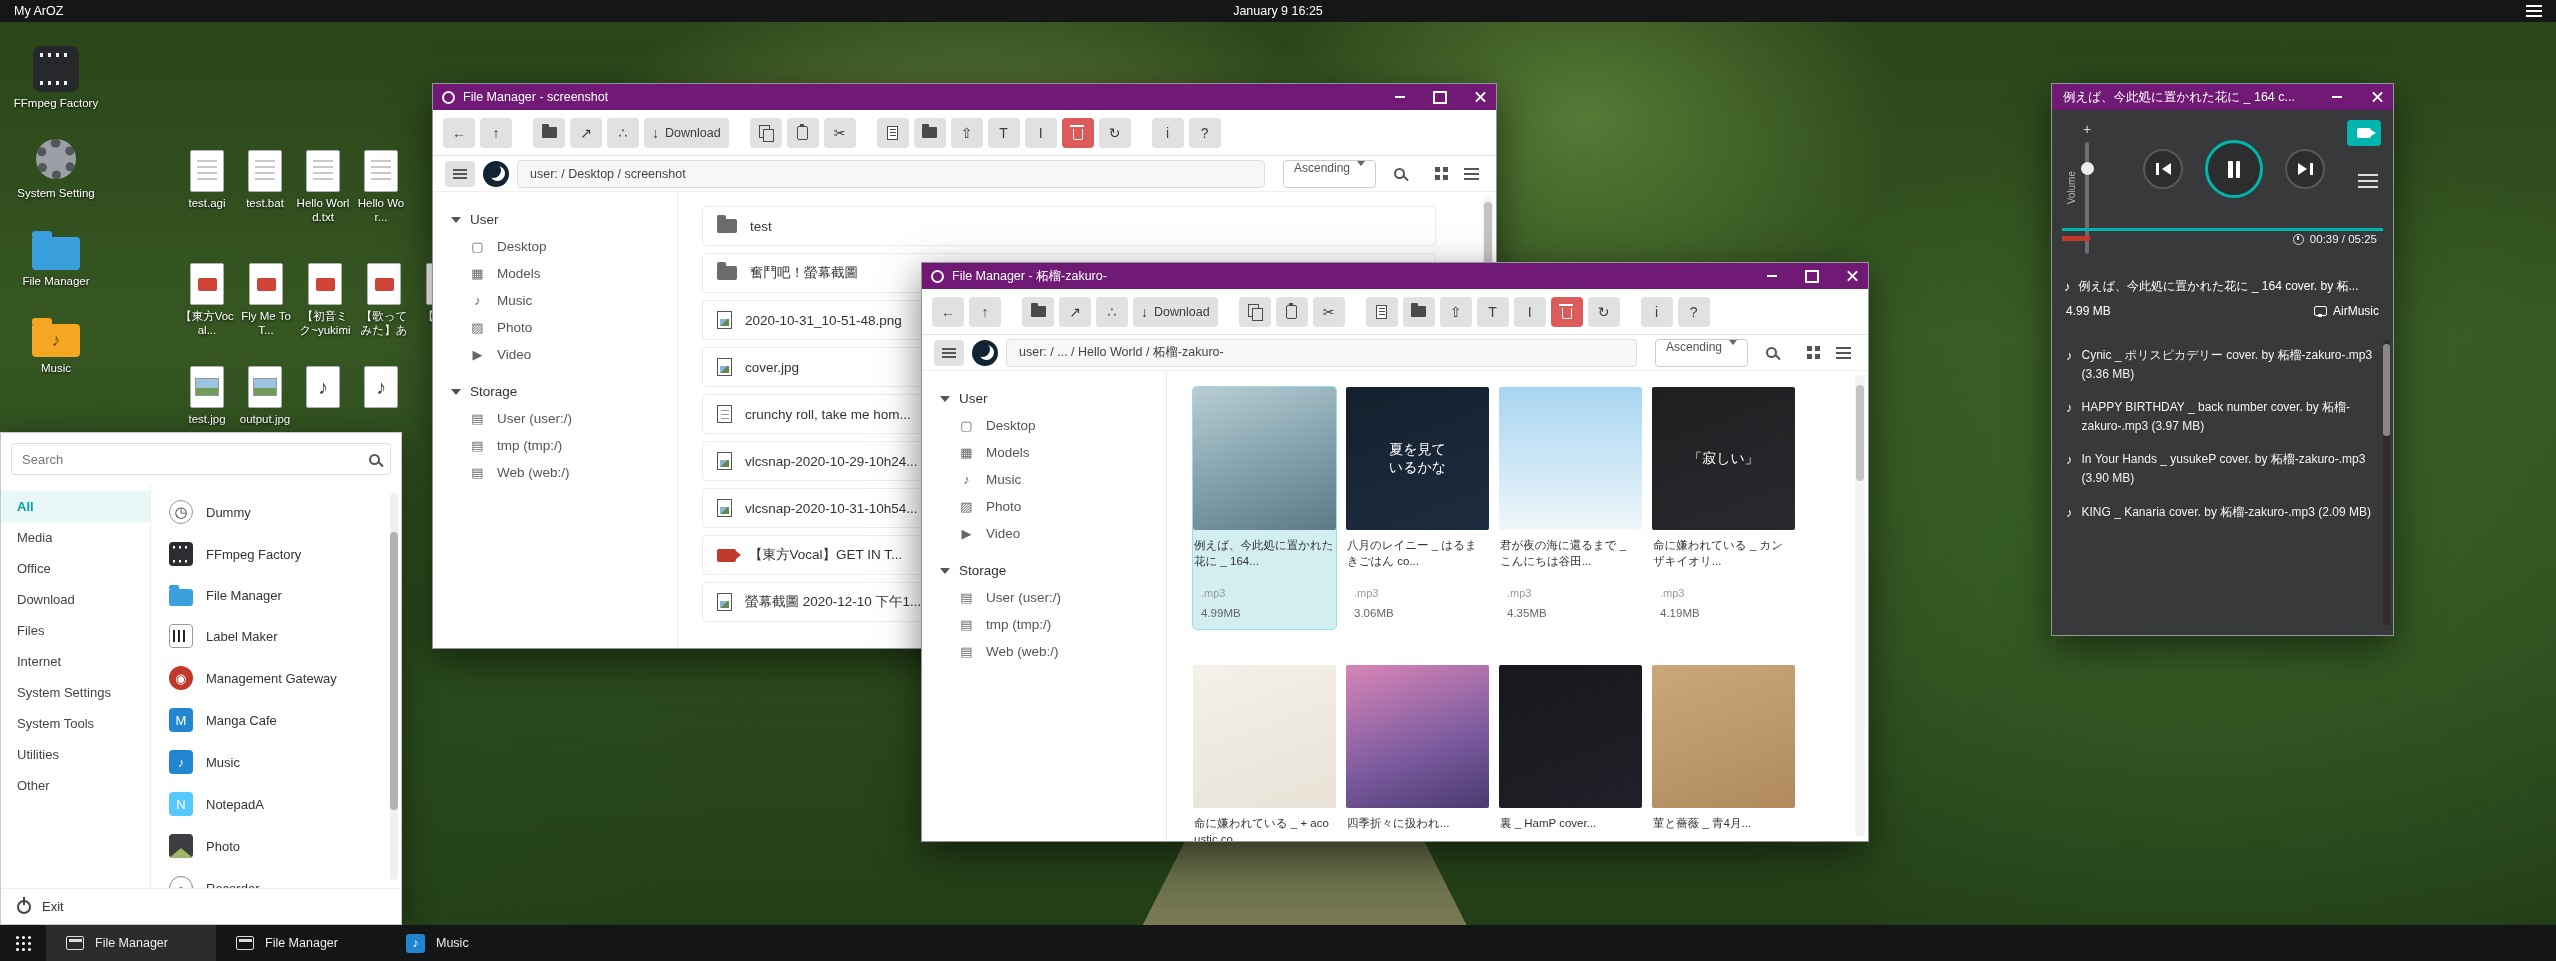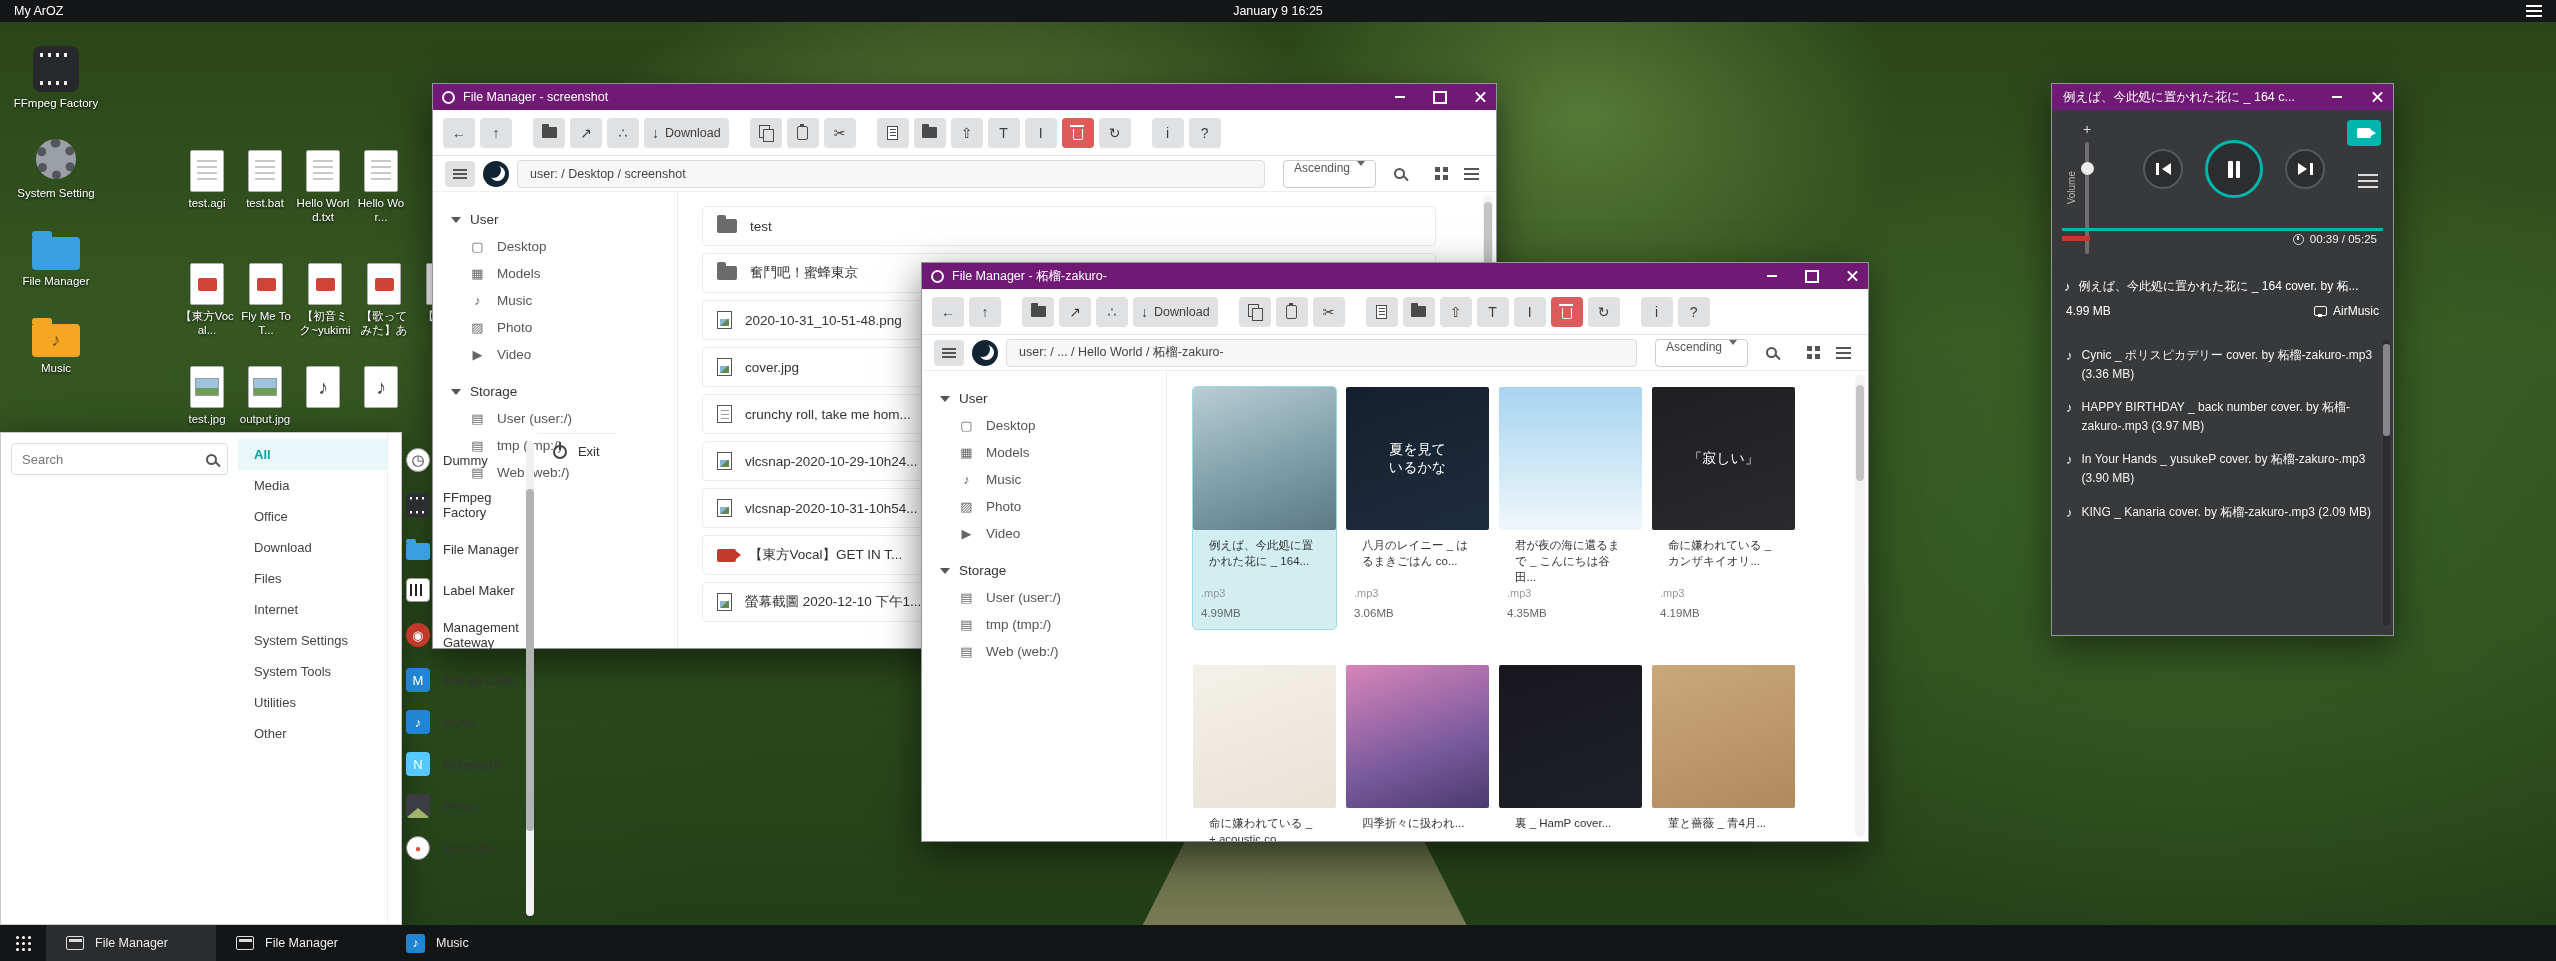--- a/index.html
+++ b/index.html
@@ -116,26 +116,26 @@
   .fi-video{width:19px;height:13px;background:#c0392b;border-radius:2px}
   .fi-video::after{content:"";position:absolute;right:-5px;border-top:4px solid transparent;border-bottom:4px solid transparent;border-left:5px solid #c0392b}
   .vscroll{position:absolute;top:4px;right:3px;bottom:4px;width:10px;background:#f3f3f3;border-radius:5px}
   .vthumb{position:absolute;left:1px;width:8px;background:#c4c4c4;border-radius:4px}
 
   
   .tilegrid{position:absolute;left:26px;top:16px;right:44px;display:flex;flex-wrap:wrap;gap:36px 10px}
   .tile{width:143px;display:flex;flex-direction:column;border-radius:4px;padding-bottom:10px}
   .tile.sel{background:#d2eef1;outline:1px solid #9bdce2}
   .thumb{width:143px;height:143px;background:#ddd;border-radius:2px;display:flex;align-items:center;justify-content:center;color:#fff;font-size:14px;text-align:center;white-space:pre-line;overflow:hidden}
-  .tname{font-size:11.5px;color:#333;line-height:1.4;margin:7px 16px 0;height:48px;overflow:hidden;word-break:break-all}
+  .tname{font-size:11.5px;color:#333;line-height:1.4;margin:7px 1px 0;height:48px;overflow:hidden;word-break:break-all}
   .text{font-size:11px;color:#999;margin:2px 8px 0;min-height:12px}
   .tsize{font-size:11.5px;color:#666;margin:8px 8px 0}
 
   
-  #startmenu{position:absolute;left:0;top:432px;width:402px;height:493px;background:#fff;border:1px solid #c9c9c9;box-shadow:0 8px 28px rgba(0,0,0,.4);z-index:9;display:flex;flex-direction:row}
+  #startmenu{position:absolute;left:0;top:432px;width:402px;height:493px;background:#fff;border:1px solid #c9c9c9;box-shadow:0 8px 28px rgba(0,0,0,.4);z-index:9;display:flex;flex-direction:column}
   .sm-search{margin:10px;display:flex;align-items:center;gap:8px;border:1px solid #ddd;border-radius:4px;height:32px;padding:0 10px;background:#fff;flex:0 0 auto}
   .sm-search input{flex:1;border:none;outline:none;font-size:13px;color:#333;font-family:inherit;min-width:0}
   .sm-body{flex:1;display:flex;min-height:0}
   .sm-cats{width:150px;border-right:1px solid #eee;padding-top:6px;flex:0 0 auto}
   .cat{padding:8px 16px;font-size:13px;color:#444;cursor:pointer}
   .cat.sel{color:#00a2a2;background:#e8f7f7;font-weight:bold}
   .sm-apps{flex:1;padding:6px 0;position:relative;overflow:hidden}
   .app{display:flex;align-items:center;gap:13px;padding:9px 18px;font-size:13px;color:#333;cursor:pointer}
   .app-icon{width:24px;height:24px;border-radius:4px;display:flex;align-items:center;justify-content:center;color:#fff;font-size:13px;flex:0 0 auto;position:relative}
   .mi-clock{background:#fff;color:#444;border:1.5px solid #999;border-radius:50%;font-size:15px}
@@ -489,21 +489,21 @@
       </div>
       <div class="fm-main">
         <div class="flist">
 
         <div class="frow">
             <span class="fic fi-folder"></span>
             <span class="fname">test</span>
           </div>
             <div class="frow">
             <span class="fic fi-folder"></span>
-            <span class="fname">奮鬥吧！蜜蜂東京</span>
+            <span class="fname">奮鬥吧！螢幕截圖</span>
           </div>
             <div class="frow">
             <span class="fic fi-image"></span>
             <span class="fname">2020-10-31_10-51-48.png</span>
           </div>
             <div class="frow">
             <span class="fic fi-image"></span>
             <span class="fname">cover.jpg</span>
           </div>
             <div class="frow">

